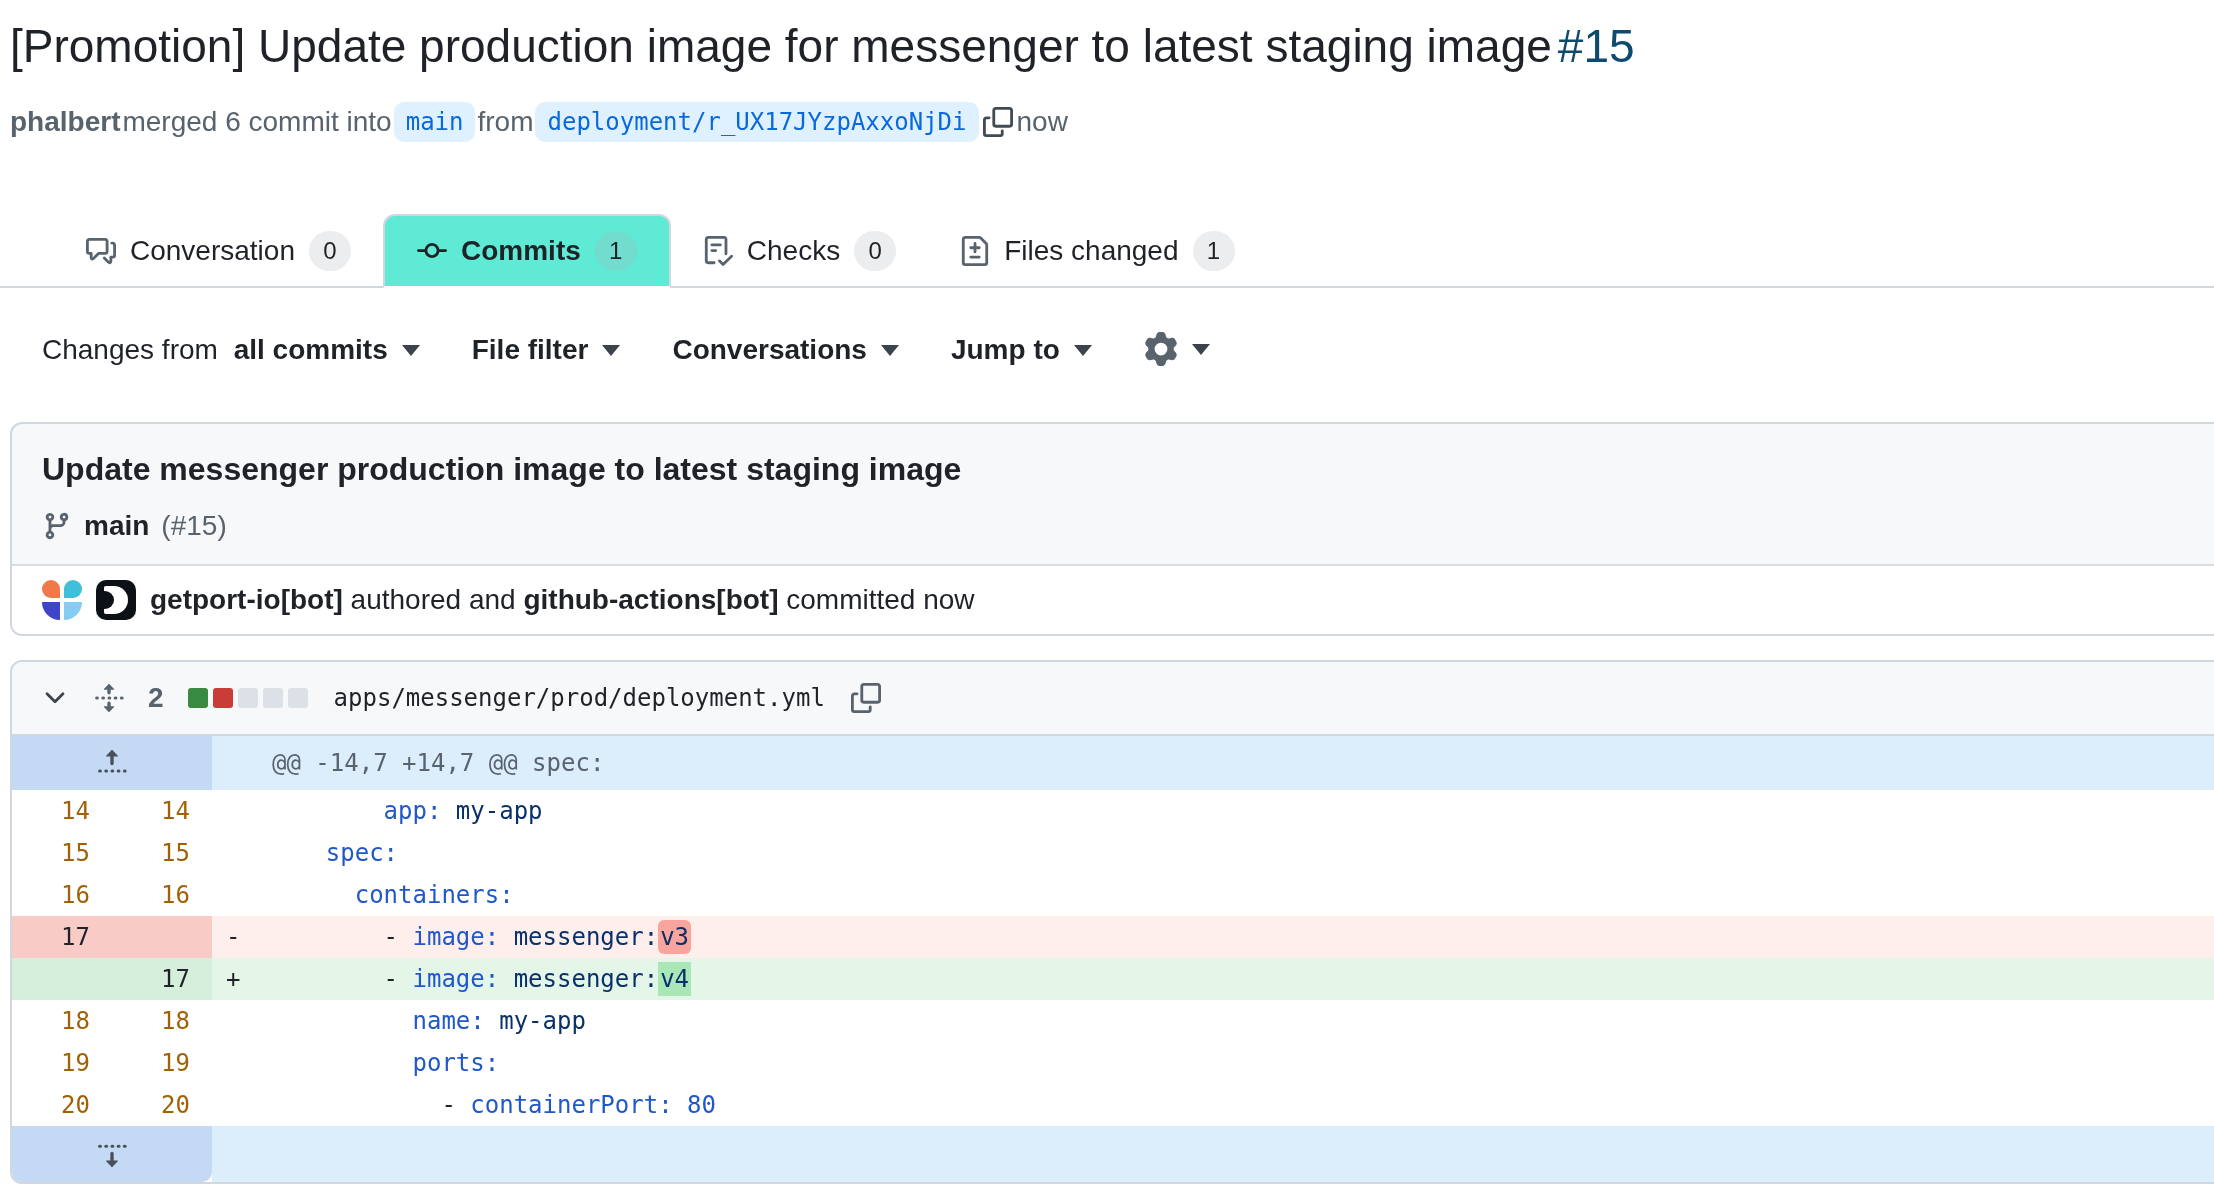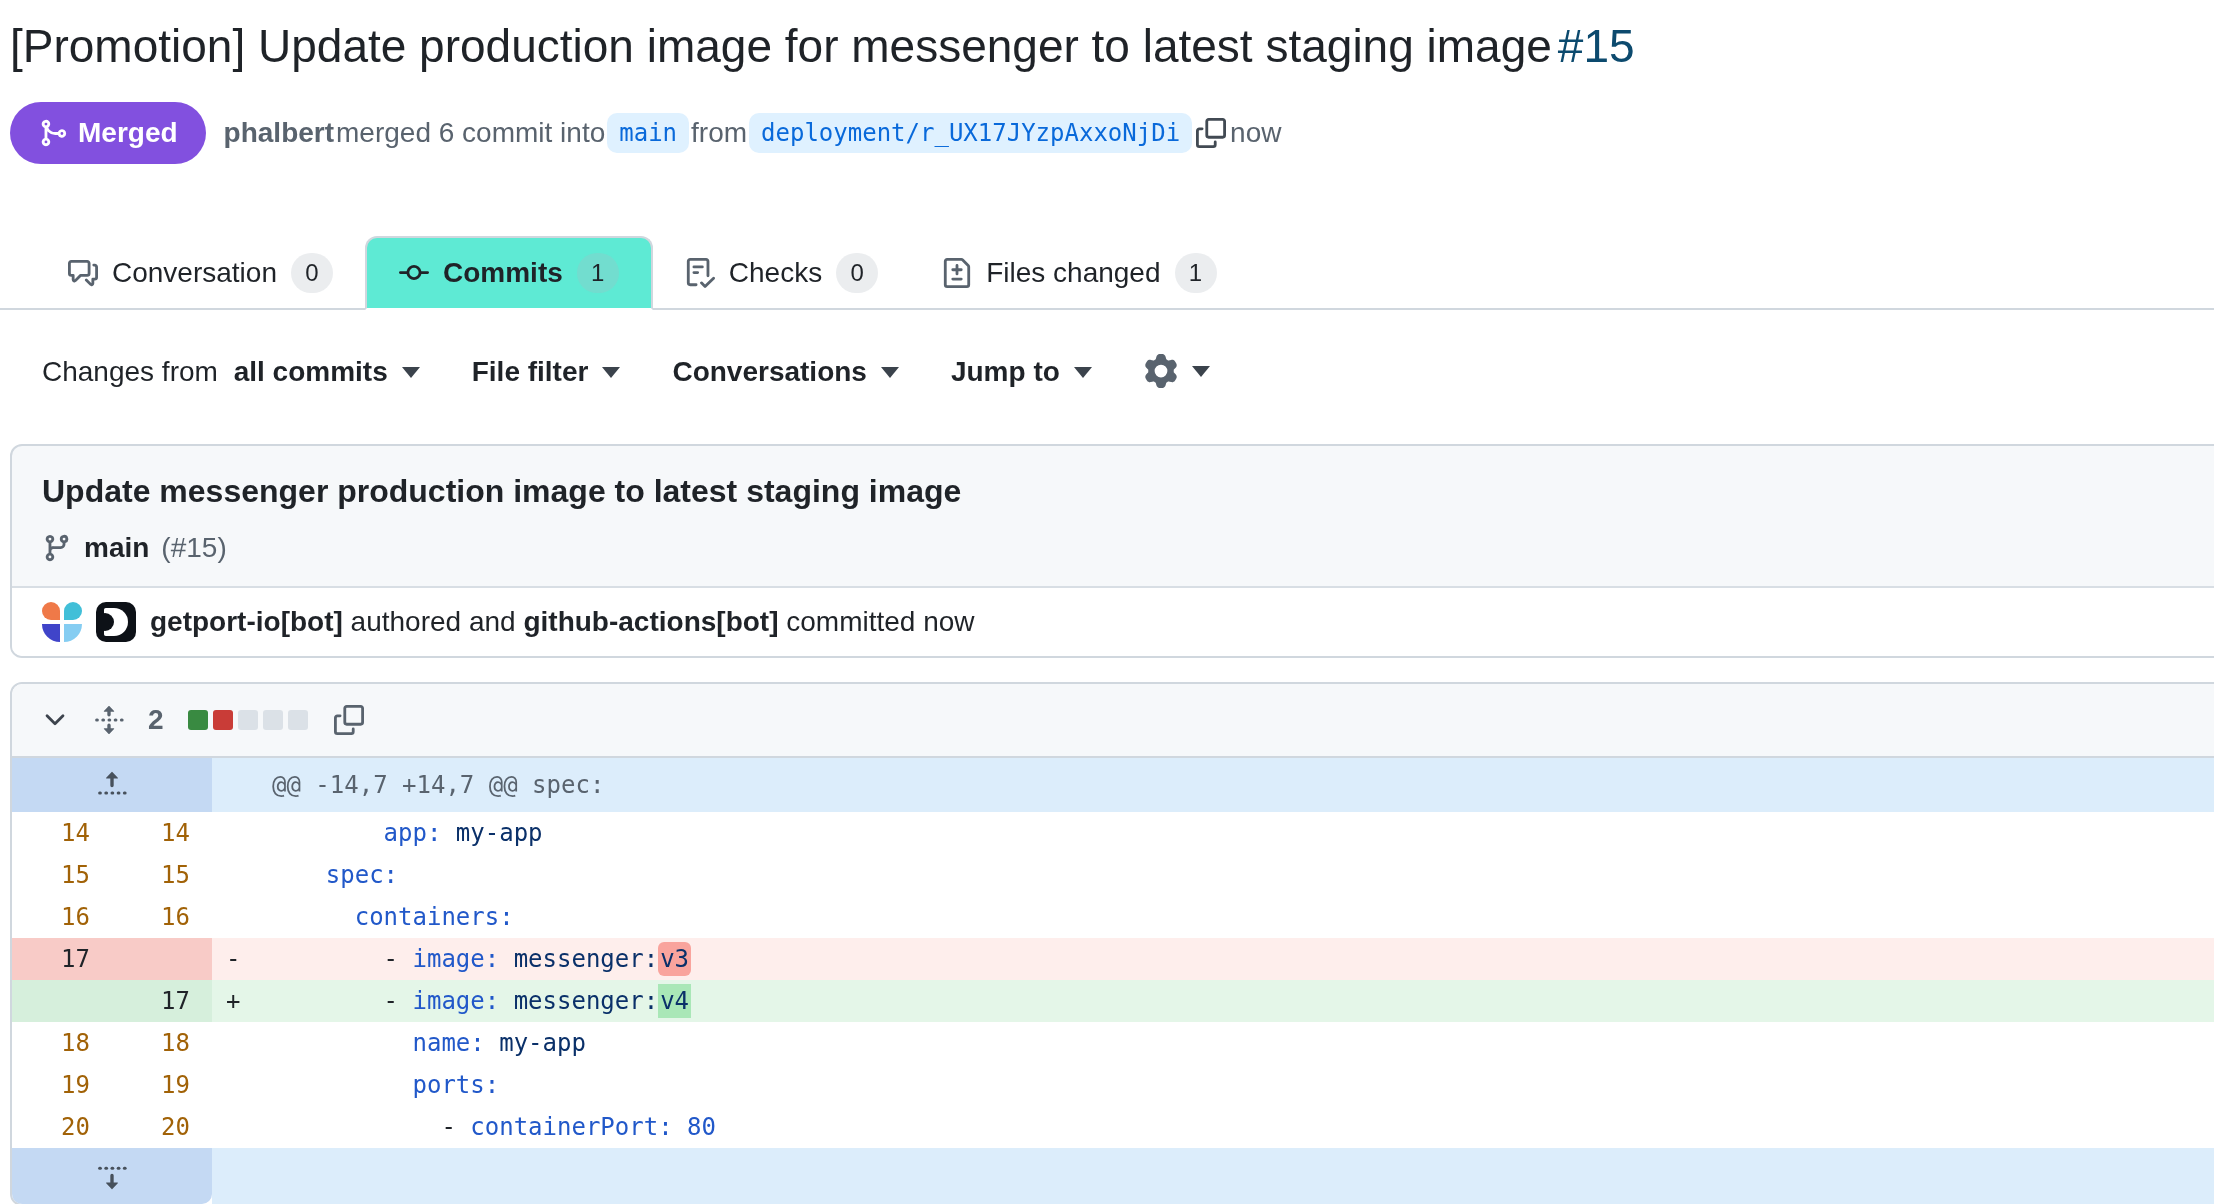--- a/index.html
+++ b/index.html
@@ -34,21 +34,21 @@
     color:#fff;font-size:28px;font-weight:600;border-radius:34px;padding:0 28px;height:62px;}
   .state-badge svg{width:30px;height:30px;fill:#fff;}
   .meta-text{font-size:28px;color:var(--muted);display:flex;align-items:center;gap:2px;flex-wrap:nowrap;}
   .meta-text .author{font-weight:700;}
   .branch-pill{background:var(--pill-bg);color:var(--link);font-family:"DejaVu Sans Mono",monospace;
     font-size:24px;padding:6px 12px;border-radius:10px;white-space:nowrap;}
   .copy-btn{background:none;border:none;cursor:pointer;padding:0;margin:0 2px;}
   .copy-btn svg{width:30px;height:30px;fill:#424a53;}
 
   
-  .tabnav{margin-top:72px;display:flex;align-items:flex-end;border-bottom:2px solid var(--border);padding-left:36px;}
+  .tabnav{margin-top:72px;display:flex;align-items:flex-end;border-bottom:2px solid var(--border);padding-left:54px;}
   .tab{display:flex;align-items:center;gap:14px;height:70px;padding:0 32px;font-size:28px;color:var(--fg);
     background:transparent;border:none;cursor:pointer;}
   .tab svg{width:30px;height:30px;fill:var(--muted);}
   .tab.active{height:74px;background:#5eead4;border:2px solid var(--border);border-bottom:2px solid #fff;
     border-radius:12px 12px 0 0;margin-bottom:-2px;font-weight:600;}
   .tab.active svg{fill:var(--fg);}
   .counter{display:inline-flex;align-items:center;justify-content:center;min-width:42px;height:40px;
     padding:0 14px;border-radius:999px;background:rgba(175,184,193,.25);font-size:24px;font-weight:400;color:var(--fg);}
 
   
@@ -124,26 +124,20 @@
   .sp{color:var(--fg);}
   .drow.del .sh{color:var(--syn-val);background:var(--del-word-bg);border-radius:6px;padding:3px 2px;}
   .drow.add .sh{color:var(--syn-val);background:var(--add-word-bg);border-radius:0;padding:3px 2px;}
 </style>
 </head>
 <body>
 
 <h1 class="pr-title"><span>[Promotion] Update production image for messenger to latest staging image</span><span class="pr-number">#15</span></h1>
 
 <div class="pr-meta">
-  <span class="state-badge">
-    <svg viewBox="0 0 16 16">
-        <path d="M5.45 5.154A4.25 4.25 0 0 0 9.25 7.5h1.378a2.251 2.251 0 1 1 0 1.5H9.25A5.734 5.734 0 0 1 5 7.123v3.505a2.251 2.251 0 1 1-1.5 0V5.372a2.25 2.25 0 1 1 1.95-.218ZM4.25 13.5a.75.75 0 1 0 0-1.5.75.75 0 0 0 0 1.5Zm8.5-4.5a.75.75 0 1 0 0-1.5.75.75 0 0 0 0 1.5ZM5 3.25a.75.75 0 1 0-1.5 0 .75.75 0 0 0 1.5 0Z"></path>
-      </svg>
-    <span>Merged</span>
-  </span>
   <span class="meta-text">
     <span class="author">phalbert</span>
     <span>merged 6 commit into</span>
     <span class="branch-pill">main</span>
     <span>from</span>
     <span class="branch-pill">deployment/r_UX17JYzpAxxoNjDi</span>
     <button class="copy-btn">
       <svg viewBox="0 0 16 16">
           <path d="M0 6.75C0 5.784.784 5 1.75 5h1.5a.75.75 0 0 1 0 1.5h-1.5a.25.25 0 0 0-.25.25v7.5c0 .138.112.25.25.25h7.5a.25.25 0 0 0 .25-.25v-1.5a.75.75 0 0 1 1.5 0v1.5A1.75 1.75 0 0 1 9.25 16h-7.5A1.75 1.75 0 0 1 0 14.25Zm5-5C5 .784 5.784 0 6.75 0h7.5C15.216 0 16 .784 16 1.75v7.5A1.75 1.75 0 0 1 14.25 11h-7.5A1.75 1.75 0 0 1 5 9.25Zm1.75-.25a.25.25 0 0 0-.25.25v7.5c0 .138.112.25.25.25h7.5a.25.25 0 0 0 .25-.25v-7.5a.25.25 0 0 0-.25-.25Z"></path>
         </svg>
@@ -257,20 +251,21 @@
       </svg>
     </button>
     <span class="changed-count">2</span>
     <span class="diffstat">
         <i class="add"></i>
         <i class="del"></i>
         <i class="neutral"></i>
         <i class="neutral"></i>
         <i class="neutral"></i>
       </span>
+    <span class="file-name">apps/messenger/prod/deployment.yml</span>
     <button class="copy-btn">
       <svg viewBox="0 0 16 16" style="fill:#59636e;width:30px;height:30px;">
           <path d="M0 6.75C0 5.784.784 5 1.75 5h1.5a.75.75 0 0 1 0 1.5h-1.5a.25.25 0 0 0-.25.25v7.5c0 .138.112.25.25.25h7.5a.25.25 0 0 0 .25-.25v-1.5a.75.75 0 0 1 1.5 0v1.5A1.75 1.75 0 0 1 9.25 16h-7.5A1.75 1.75 0 0 1 0 14.25Zm5-5C5 .784 5.784 0 6.75 0h7.5C15.216 0 16 .784 16 1.75v7.5A1.75 1.75 0 0 1 14.25 11h-7.5A1.75 1.75 0 0 1 5 9.25Zm1.75-.25a.25.25 0 0 0-.25.25v7.5c0 .138.112.25.25.25h7.5a.25.25 0 0 0 .25-.25v-7.5a.25.25 0 0 0-.25-.25Z"></path>
         </svg>
     </button>
   </header>
   <div>
       <div class="drow hunk">
         <button class="gcell">
           <svg viewBox="0 0 16 16">

